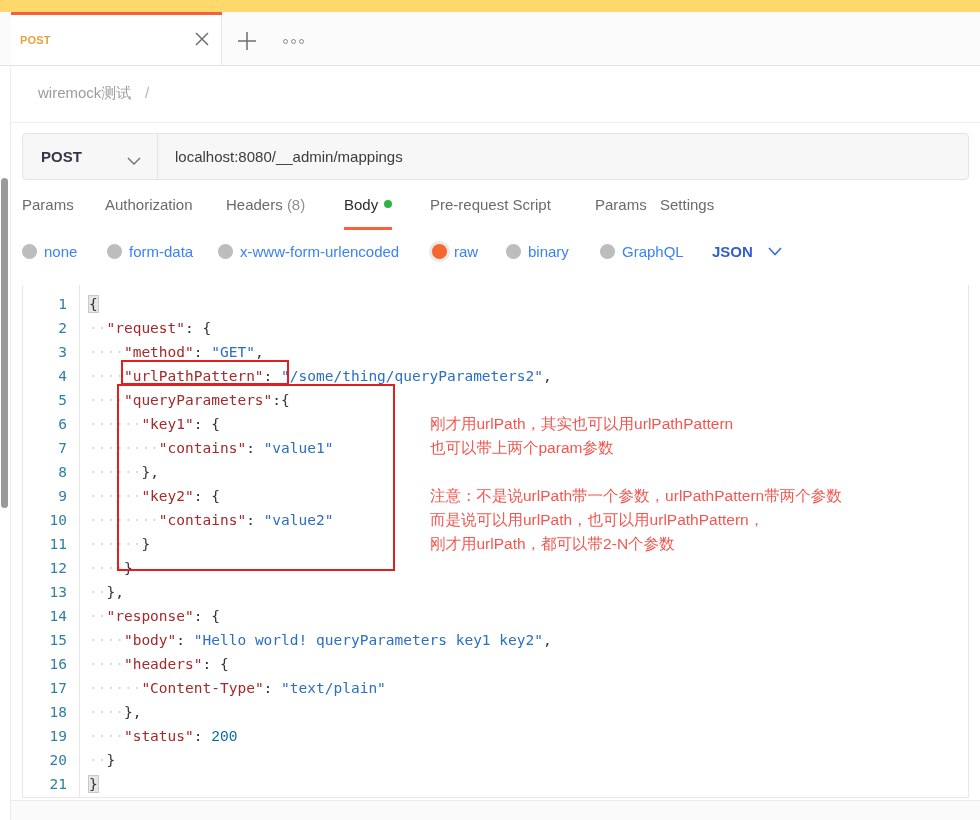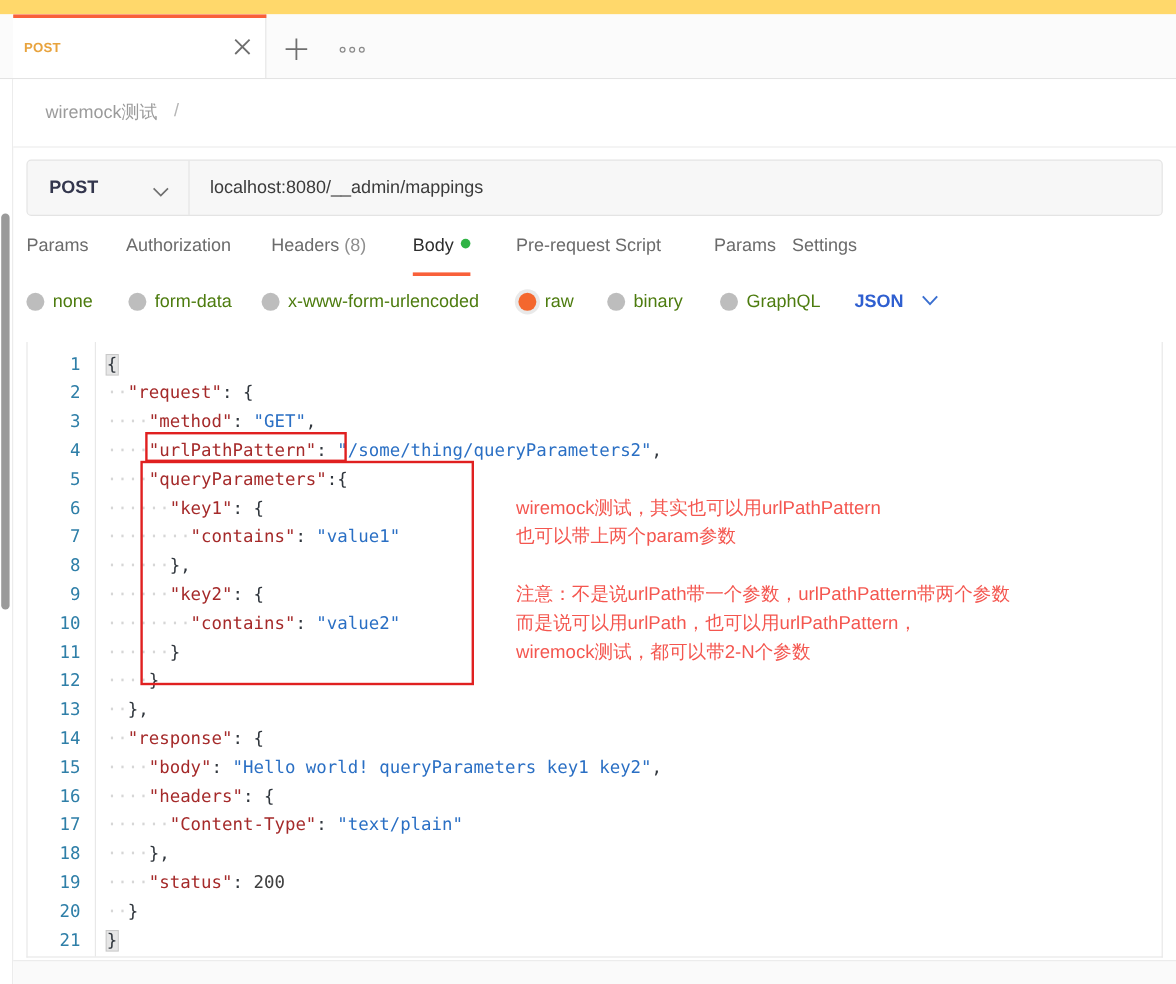--- a/index.html
+++ b/index.html
@@ -252,21 +252,21 @@
     background: #bdbdbd;
     margin-right: 7px;
     flex: 0 0 auto;
   }
   .radio-opt.selected .radio-dot {
     background: #f4672e;
     box-shadow: 0 0 0 3px #e9e9e9;
   }
   .radio-label {
     font-size: 15px;
-    color: #4d7c0f;
+    color: #3b82f6;
   }
   .fmt-select {
     position: absolute;
     left: 690px; top: 0;
     display: flex;
     align-items: flex-start;
     cursor: pointer;
   }
   .fmt-label {
     font-size: 15px;
@@ -316,21 +316,21 @@
     font-family: "DejaVu Sans Mono", "Liberation Mono", monospace;
     font-size: 14.5px;
   }
   .code {
     position: absolute;
     left: 66px;
     color: #333333;
   }
   .tok-key   { color: #a52a2a; }
   .tok-str   { color: #2a6fc4; }
-  .tok-num   { color: #404040; }
+  .tok-num   { color: #0369a1; font-family: Liberation Mono, monospace; }
   .tok-punct { color: #30363d; }
   .tok-ws    { color: #d6d6d6; }
   .brace-hl {
     background: #e6e6e6;
     outline: 1px solid #c9c9c9;
   }
 
   
   .redbox {
     position: absolute;
@@ -475,20 +475,20 @@
       <div class="code-line"><span class="ln">18</span><span class="code"><span class="tok-ws">····</span><span class="tok-punct">}</span><span class="tok-punct">,</span></span></div>
       <div class="code-line"><span class="ln">19</span><span class="code"><span class="tok-ws">····</span><span class="tok-key">"status"</span><span class="tok-punct">:</span><span class="tok-punct"> </span><span class="tok-num">200</span></span></div>
       <div class="code-line"><span class="ln">20</span><span class="code"><span class="tok-ws">··</span><span class="tok-punct">}</span></span></div>
       <div class="code-line"><span class="ln">21</span><span class="code"><span class="tok-punct"><span class="brace-hl">}</span></span></span></div>
     </div>
 </div>
 
 <div class="redbox" style="left:121px; top:360px; width:168px; height:25px;"></div>
 <div class="redbox" style="left:117px; top:384px; width:278px; height:187px;"></div>
 
-<div class="annot" style="left:430px; top:412px;"><span>wiremock测试，其实也可以用urlPathPattern</span>
+<div class="annot" style="left:430px; top:412px;"><span>刚才用urlPath，其实也可以用urlPathPattern</span>
 <span>也可以带上两个param参数</span></div>
 
 <div class="annot" style="left:430px; top:484px;"><span>注意：不是说urlPath带一个参数，urlPathPattern带两个参数</span>
 <span>而是说可以用urlPath，也可以用urlPathPattern，</span>
-<span>wiremock测试，都可以带2-N个参数</span></div>
+<span>刚才用urlPath，都可以带2-N个参数</span></div>
 
 <div class="bottom-strip"></div>
 
 </body></html>

